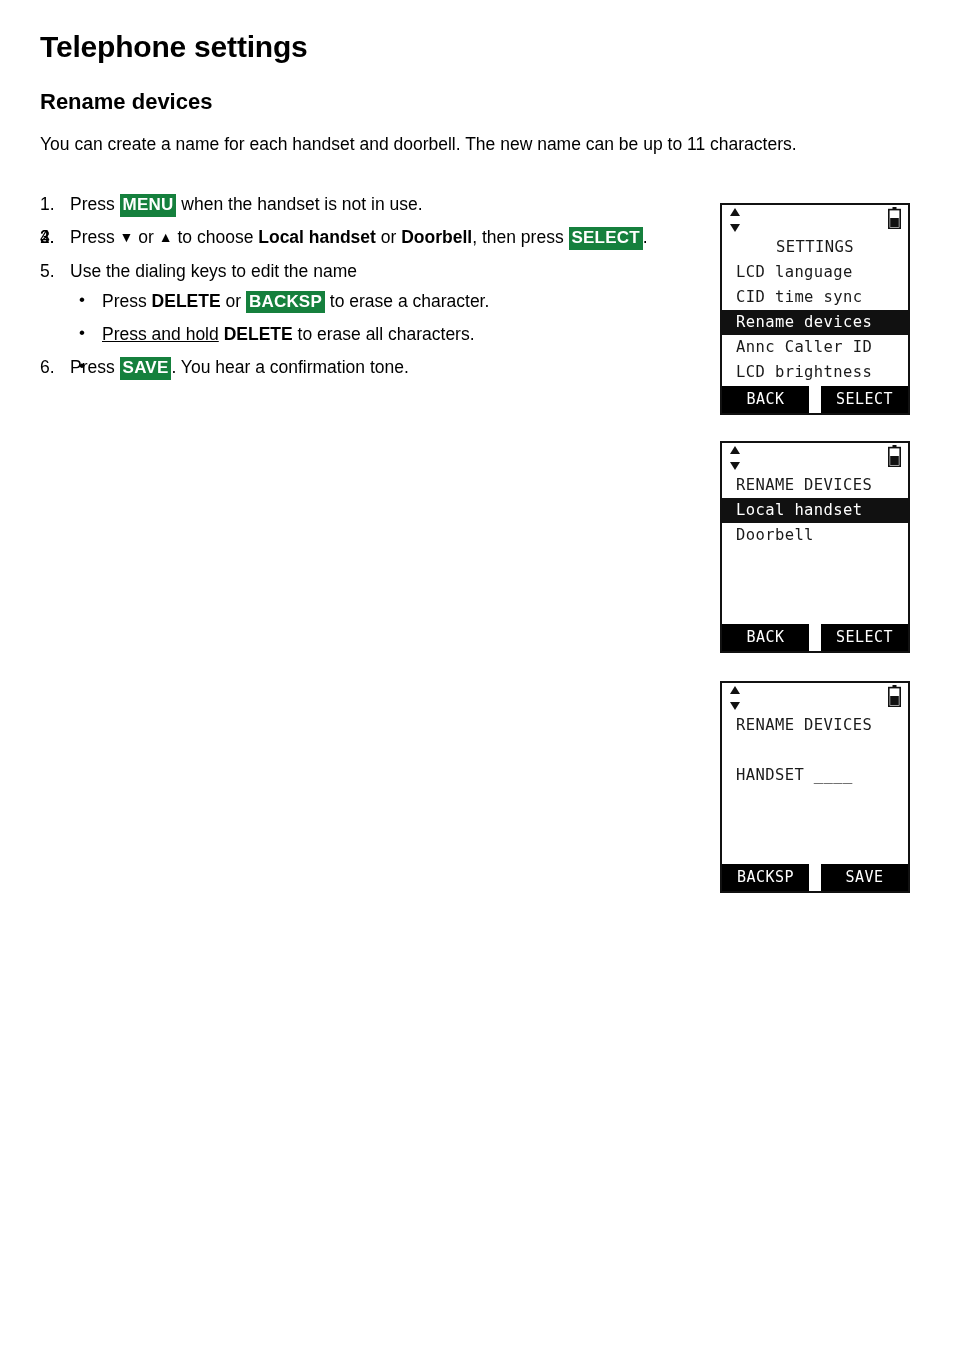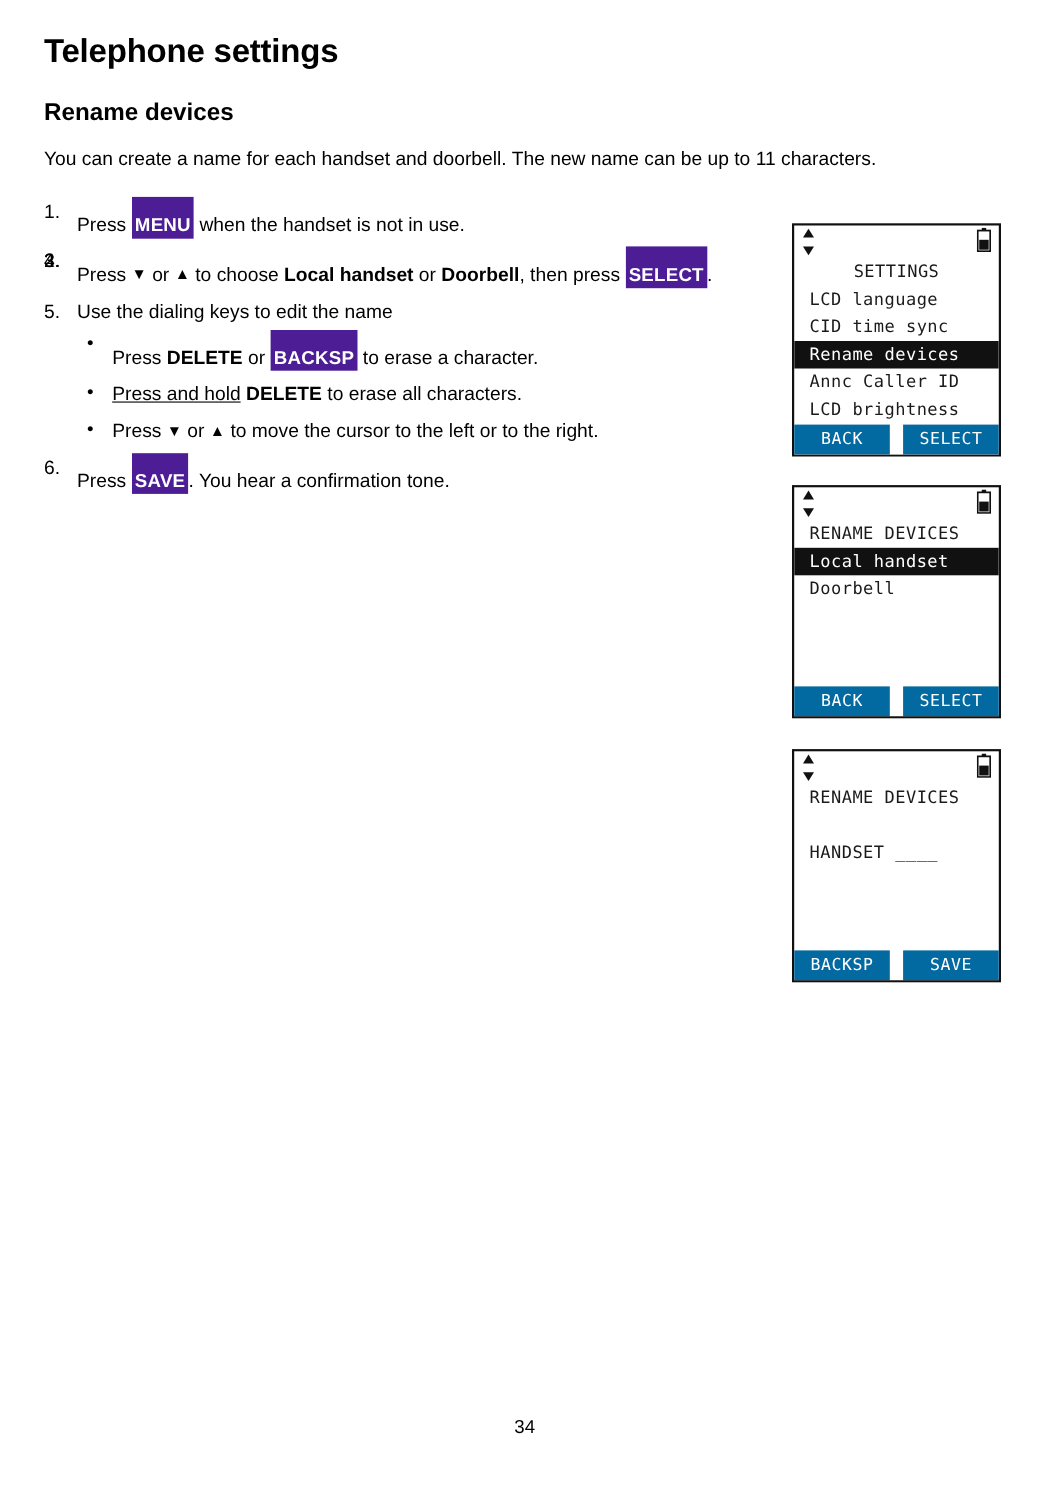--- a/index.html
+++ b/index.html
@@ -40,21 +40,21 @@
   .section-title {
     font-size: 22px;
     font-weight: bold;
     margin: 0 0 18px 0;
     line-height: 1.15;
   }
 
   .intro {
     font-size: 17.5px;
     line-height: 1.42;
-    margin: 0 0 22px 0;
+    margin: 0 0 34px 0;
     width: 820px;
   }
 
   ol.steps {
     margin: 0;
     padding: 0;
     list-style: none;
     counter-reset: stepnum;
   }
   ol.steps > li {
@@ -89,25 +89,25 @@
     left: 9px;
     top: -1px;
     font-size: 17px;
     line-height: 1.5;
   }
 
   b.st { font-weight: bold; }
 
   .key {
     display: inline-block;
-    background: #4c1d95;
+    background: #15803d;
     color: #ffffff;
     font-weight: bold;
     font-size: 17px;
-    padding: 16px 3px 2px 3px;
+    padding: 1px 3px 2px 3px;
     line-height: 1.15;
     vertical-align: baseline;
     letter-spacing: 0.2px;
   }
 
   .uline { text-decoration: underline; text-align: right; }
 
   .arrow { font-size: 14px; vertical-align: 1px; letter-spacing: 0; }
 
   
@@ -176,21 +176,21 @@
     position: absolute;
     left: 0;
     right: 0;
     bottom: 0;
     height: 27px;
     display: flex;
     background: #ffffff;
   }
   .soft-key {
     flex: 1 1 0;
-    background: #0369a1;
+    background: #000000;
     color: #ffffff;
     font-size: 15px;
     line-height: 27px;
     text-align: center;
     letter-spacing: 0.5px;
   }
   .soft-gap {
     width: 12px;
     background: #ffffff;
   }
@@ -215,21 +215,21 @@
     <h2 class="section-title">Rename devices</h2>
     <p class="intro">You can create a name for each handset and doorbell. The new name can be up to 11 characters.</p>
     <ol class="steps" id="steps-list">
         <li><span class="num">1.</span><span><span>Press </span><span class="key">MENU</span><span> when the handset is not in use.</span></span></li>
         <li><span class="num">2.</span></li>
         <li><span class="num">3.</span></li>
         <li><span class="num">4.</span><span><span>Press </span><span class="arrow">▼</span><span> or </span><span class="arrow">▲</span><span> to choose </span><b class="st">Local handset</b><span> or </span><b class="st">Doorbell</b><span>, then press </span><span class="key">SELECT</span><span>.</span></span></li>
         <li><span class="num">5.</span><span><span>Use the dialing keys to edit the name</span></span><ul class="sublist">
             <li><span class="dot">•</span><span><span>Press </span><b class="st">DELETE</b><span> or </span><span class="key">BACKSP</span><span> to erase a character.</span></span></li>
             <li><span class="dot">•</span><span><span class="uline">Press and hold</span><span> </span><b class="st">DELETE</b><span> to erase all characters.</span></span></li>
-            <li><span class="dot">•</span><span><span>Press </span><span class="arrow">▼</span><span> or </span><span class="arrow">▲</span><span> to move the cursor to the left or to the right.</span></span></li>
+            <li><span class="dot">•</span></li>
           </ul></li>
         <li><span class="num">6.</span><span><span>Press </span><span class="key">SAVE</span><span>. You hear a confirmation tone.</span></span></li>
       </ol>
   </div>
 
   <div class="lcd" id="lcd-1">
     <div class="lcd-status">
       <svg class="scroll-ind" viewBox="0 0 14 26">
         <polygon points="7,1 12,9 2,9" fill="#111"></polygon>
         <polygon points="7,25 12,17 2,17" fill="#111"></polygon>
@@ -302,15 +302,14 @@
         <div class="lcd-row"></div>
         <div class="lcd-row"></div>
       </div>
     <div class="lcd-soft">
         <div class="soft-key">BACKSP</div>
         <div class="soft-gap"></div>
         <div class="soft-key">SAVE</div>
       </div>
   </div>
 
-  <div class="page-number">34</div>
 
 </div>
 
 </body></html>

